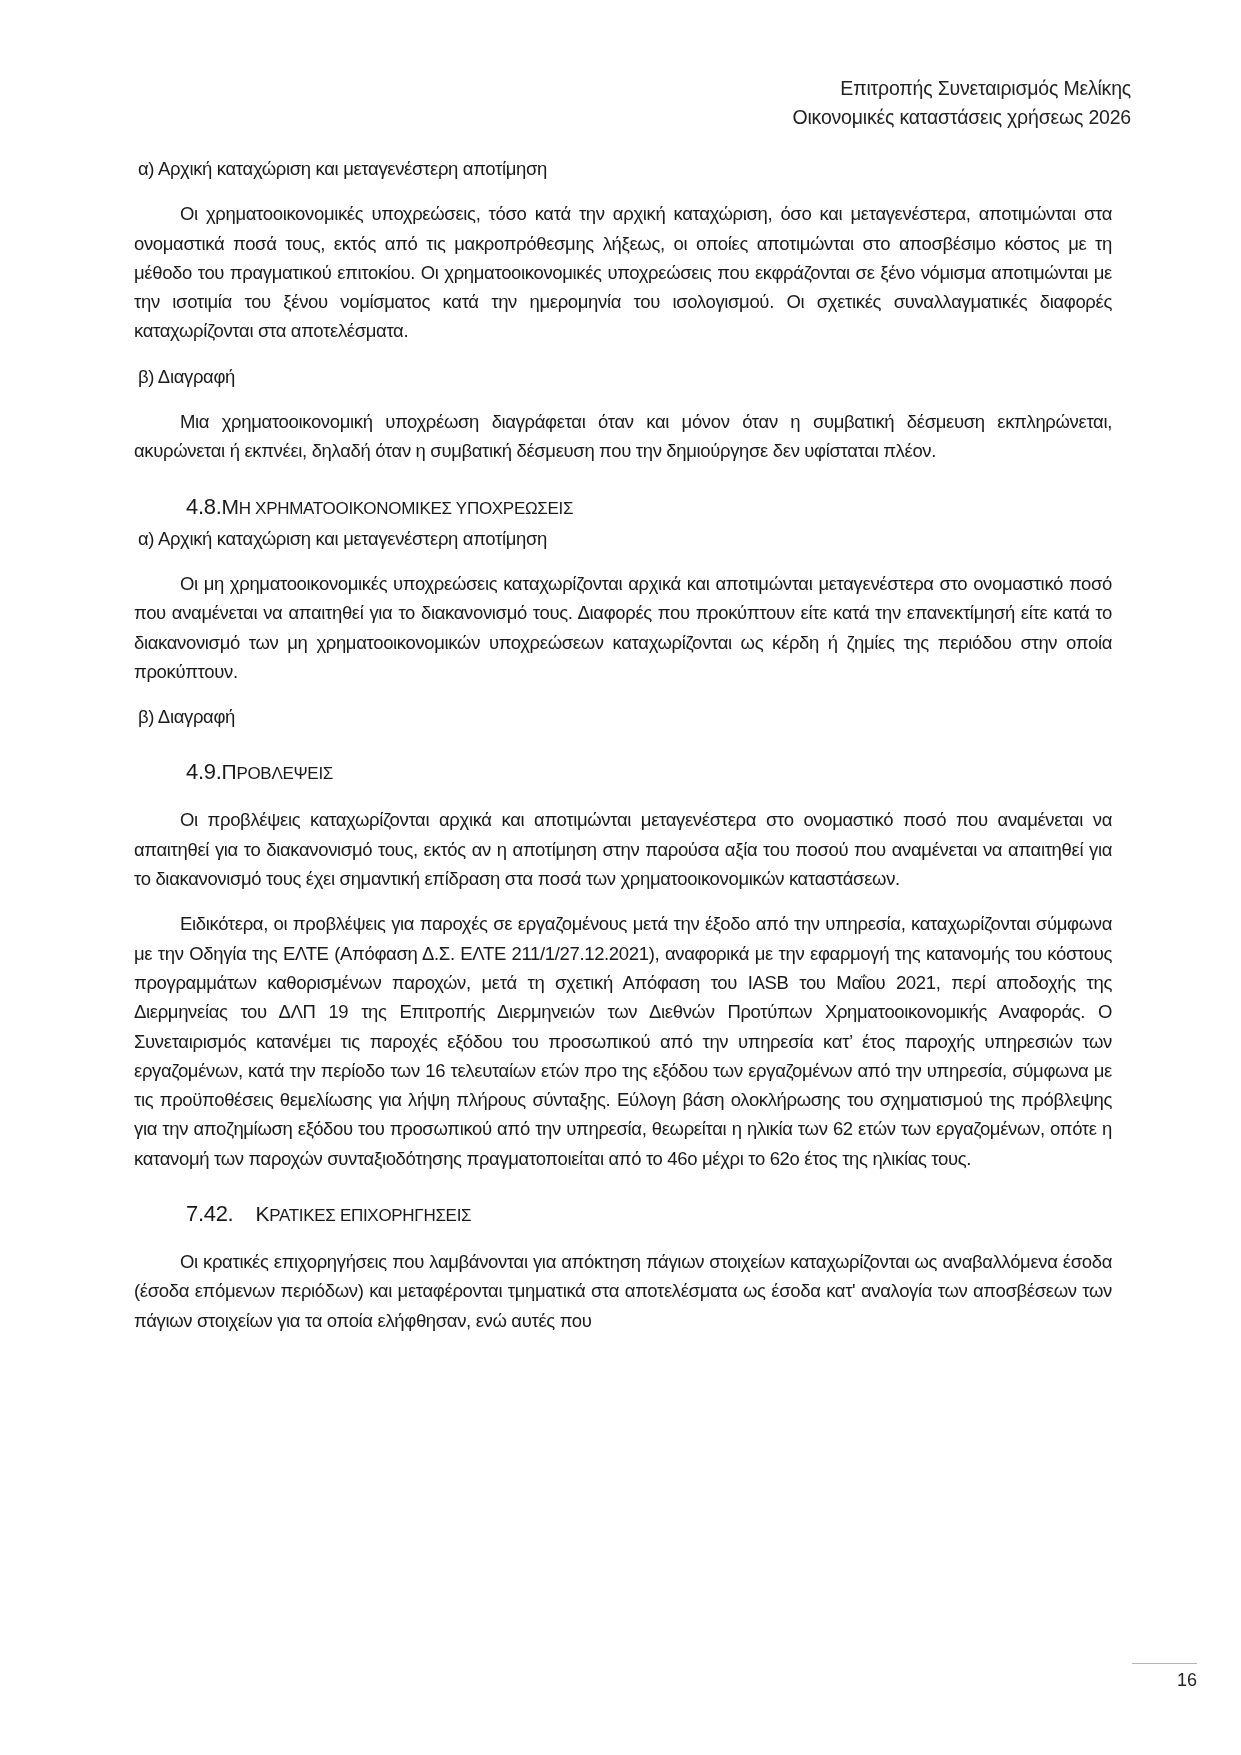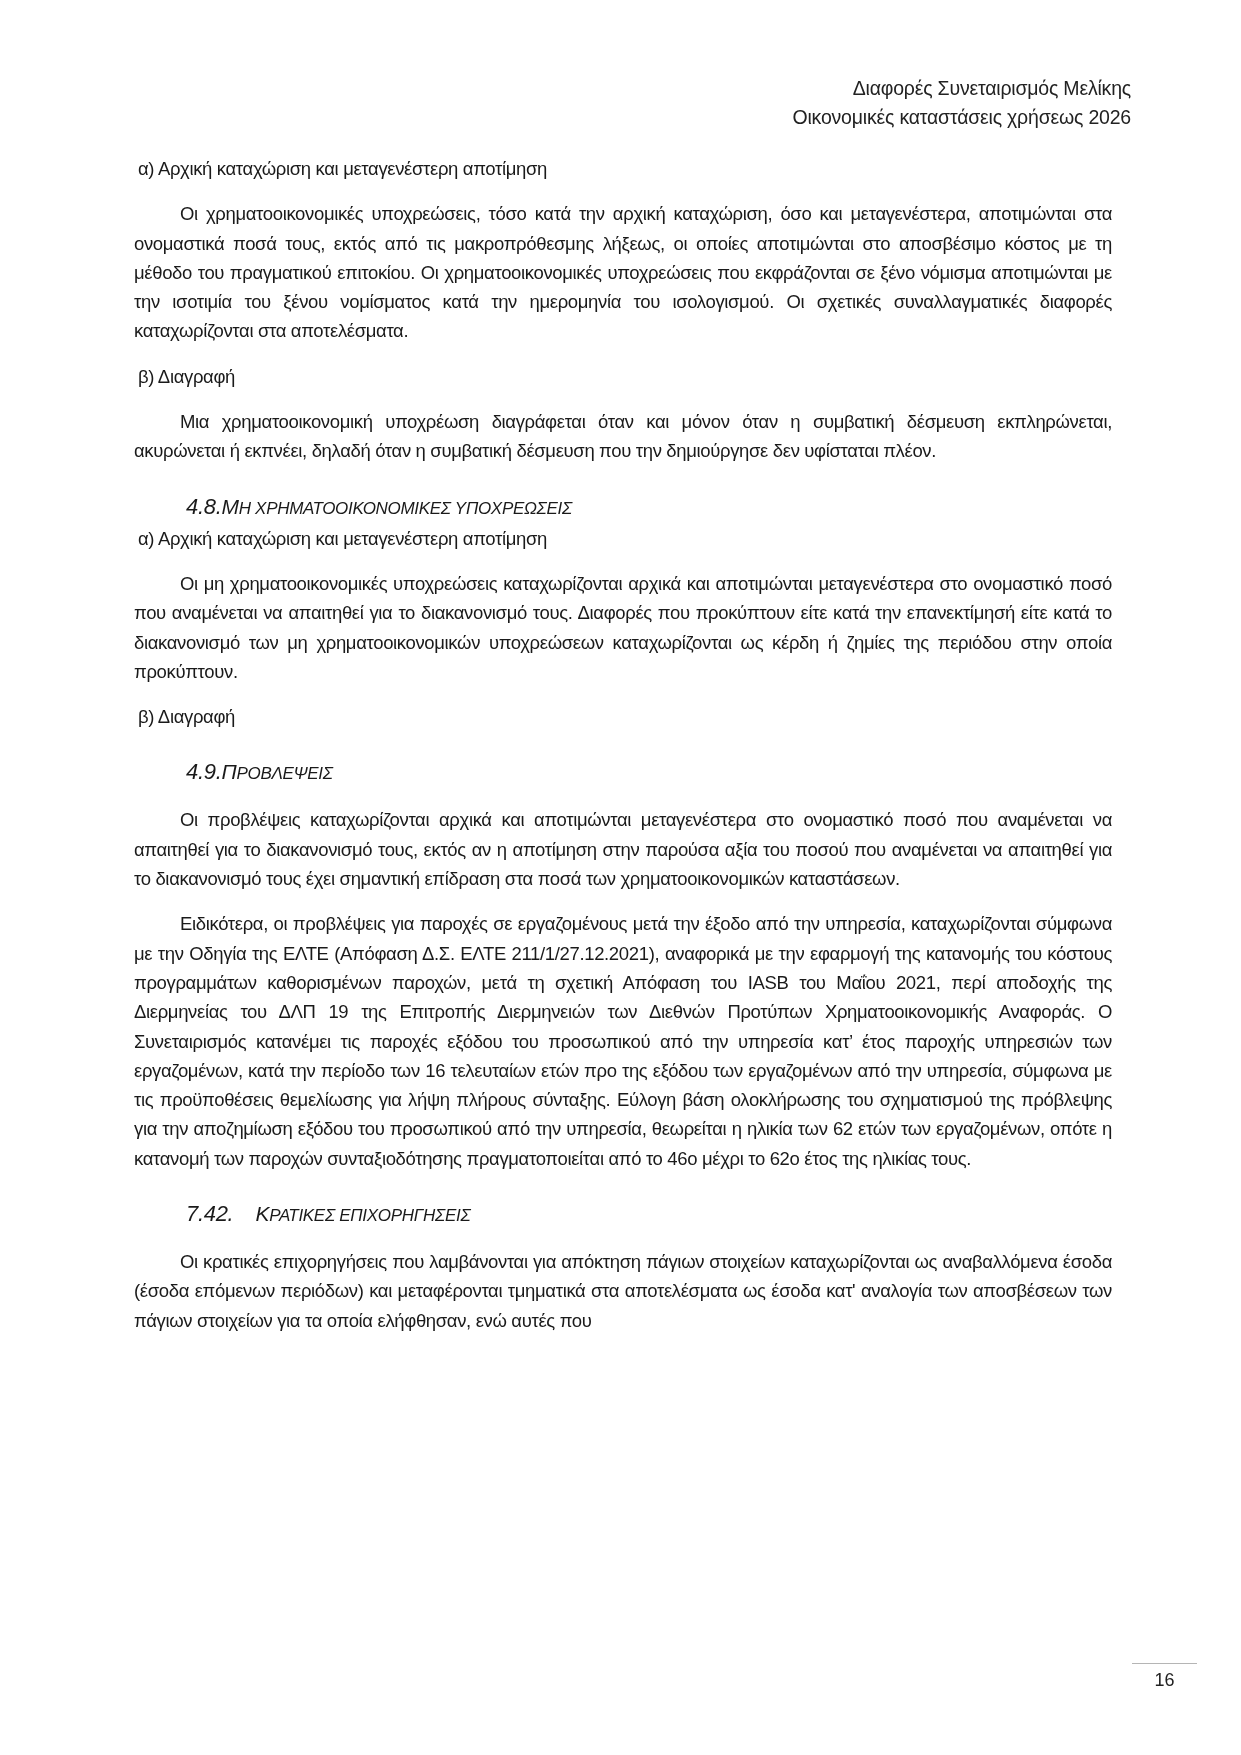--- a/index.html
+++ b/index.html
@@ -5,33 +5,33 @@
   html, body { margin: 0; padding: 0; background: #ffffff; }
   body { width: 1241px; height: 1755px; position: relative; overflow: hidden;
          font-family: "Liberation Sans", "DejaVu Sans", sans-serif; color: #1a1a1a; }
   .header { position: absolute; right: 110px; top: 74px; text-align: right;
             font-size: 19.5px; line-height: 29px; color: #222; letter-spacing: -0.2px; }
   .content { position: absolute; left: 118px; top: 154px; width: 1010px; }
   .heading { font-size: 20px; line-height: 30px; margin-left: 68px; letter-spacing: -0.3px; color: #1a1a1a; }
   .heading .num { font-size: 22px; }
   .heading .first { font-size: 21px; }
   .heading .rest { font-size: 17px; text-transform: uppercase; }
-  .heading.gap { margin-top: 26px; font-style: italic; }
+  .heading.gap { margin-top: 26px; }
   .sub { font-size: 18.5px; line-height: 29.3px; margin-left: 20px; letter-spacing: -0.35px; }
   p.para { margin: 16px; font-size: 18.5px; line-height: 29.3px; text-align: justify;
            text-indent: 46px; letter-spacing: -0.35px; word-spacing: 0px; }
   .footer-line { position: absolute; left: 1132px; top: 1663px; width: 65px; height: 1px; background: #b5b5b5; }
-  .page-num { position: absolute; left: 1132px; top: 1670px; width: 65px; text-align: center;
+  .page-num { position: absolute; left: 1132px; top: 1670px; width: 65px; text-align: right;
               font-size: 18px; color: #222; }
 </style>
 </head>
 <body>
 
 <div class="header">
-  <div>Διαφορές Συνεταιρισμός Μελίκης</div>
+  <div>Επιτροπής Συνεταιρισμός Μελίκης</div>
   <div>Οικονομικές καταστάσεις χρήσεως 2026</div>
 </div>
 
 <div class="content">
 
   <section>
     <div class="sub">α) Αρχική καταχώριση και μεταγενέστερη αποτίμηση</div>
     <p class="para">Οι χρηματοοικονομικές υποχρεώσεις, τόσο κατά την αρχική καταχώριση, όσο και μεταγενέστερα, αποτιμώνται στα ονομαστικά ποσά τους, εκτός από τις μακροπρόθεσμης λήξεως, οι οποίες αποτιμώνται στο αποσβέσιμο κόστος με τη μέθοδο του πραγματικού επιτοκίου. Οι χρηματοοικονομικές υποχρεώσεις που εκφράζονται σε ξένο νόμισμα αποτιμώνται με την ισοτιμία του ξένου νομίσματος κατά την ημερομηνία του ισολογισμού. Οι σχετικές συναλλαγματικές διαφορές καταχωρίζονται στα αποτελέσματα.</p>
     <div class="sub">β) Διαγραφή</div>
     <p class="para">Μια χρηματοοικονομική υποχρέωση διαγράφεται όταν και μόνον όταν η συμβατική δέσμευση εκπληρώνεται, ακυρώνεται ή εκπνέει, δηλαδή όταν η συμβατική δέσμευση που την δημιούργησε δεν υφίσταται πλέον.</p>

